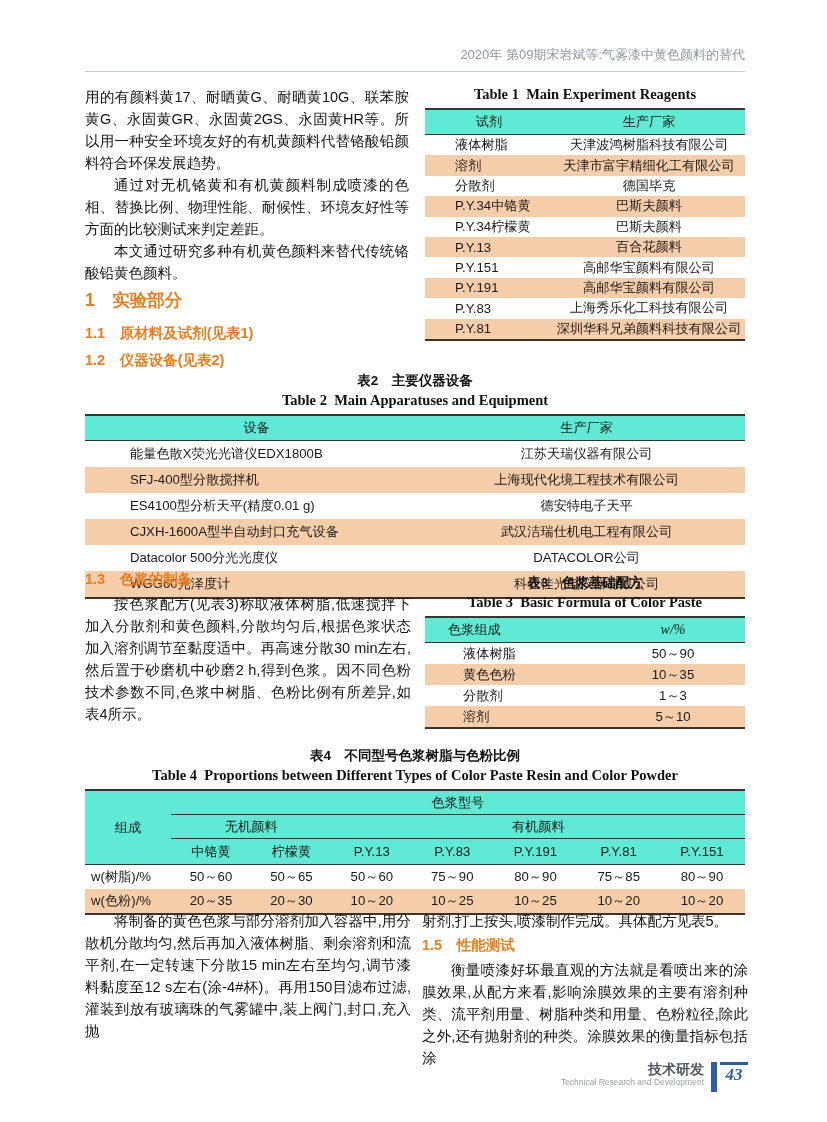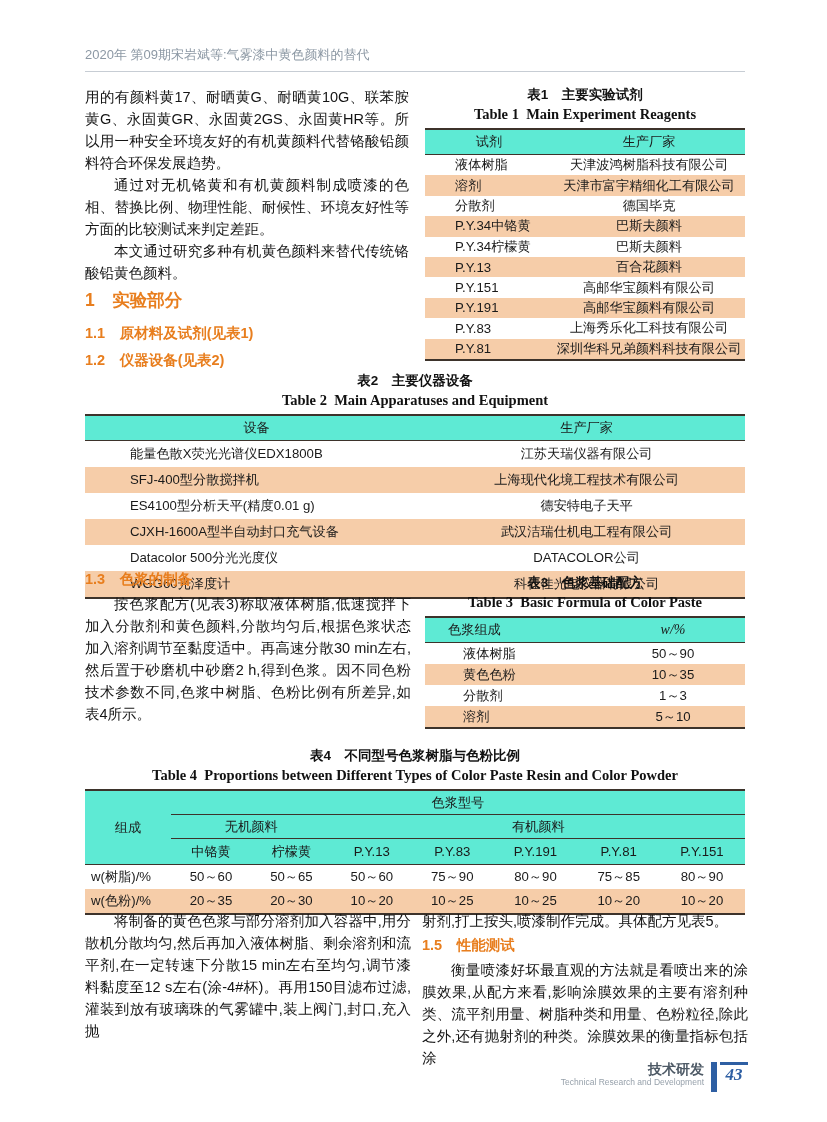--- a/index.html
+++ b/index.html
@@ -2,21 +2,21 @@
 <html><head>
 <meta charset="utf-8">
 <style>
   html,body{margin:0;padding:0;background:#ffffff;}
   .page{position:relative;width:827px;height:1122px;background:#ffffff;overflow:hidden;
         font-family:"Liberation Sans",sans-serif;color:#141414;}
   .pre{white-space:pre-wrap;}
 
   
   .runhead{position:absolute;top:46px;left:85px;width:660px;display:flex;
-           justify-content:flex-start;font-size:13px;color:#8C98A4;}
+           justify-content:flex-end;font-size:13px;color:#8C98A4;}
   .headrule{position:absolute;top:71px;left:85px;width:660px;height:1px;background:#C7CDD4;}
 
   
   .body-text{font-size:14.5px;line-height:22px;text-align:justify;color:#141414;}
   .indent{text-indent:2em;}
   .col-left-top{position:absolute;left:85px;top:86px;width:324px;}
   .col-right-top{position:absolute;left:425px;top:86px;width:320px;}
   .table2-block{position:absolute;left:85px;top:372px;width:660px;}
   .col-left-mid{position:absolute;left:85px;top:566px;width:326px;}
   .col-right-mid{position:absolute;left:425px;top:574px;width:320px;}
@@ -87,21 +87,20 @@
   <div class="col-left-top">
     <div class="body-text">用的有颜料黄17、耐晒黄G、耐晒黄10G、联苯胺黄G、永固黄GR、永固黄2GS、永固黄HR等。所以用一种安全环境友好的有机黄颜料代替铬酸铅颜料符合环保发展趋势。</div>
     <div class="body-text indent">通过对无机铬黄和有机黄颜料制成喷漆的色相、替换比例、物理性能、耐候性、环境友好性等方面的比较测试来判定差距。</div>
     <div class="body-text indent">本文通过研究多种有机黄色颜料来替代传统铬酸铅黄色颜料。</div>
     <div class="sec-h1">1　实验部分</div>
     <div class="sec-h2">1.1　原材料及试剂(见表1)</div>
     <div class="sec-h2">1.2　仪器设备(见表2)</div>
   </div>
 
   <div class="col-right-top">
-    <div class="tbl-title-zh pre">表1　主要实验试剂</div>
     <div class="tbl-title-en pre">Table 1  Main Experiment Reagents</div>
     <table class="t1">
       <thead>
         <tr>
           <th>试剂</th>
           <th>生产厂家</th>
         </tr>
       </thead>
       <tbody>
           <tr>

